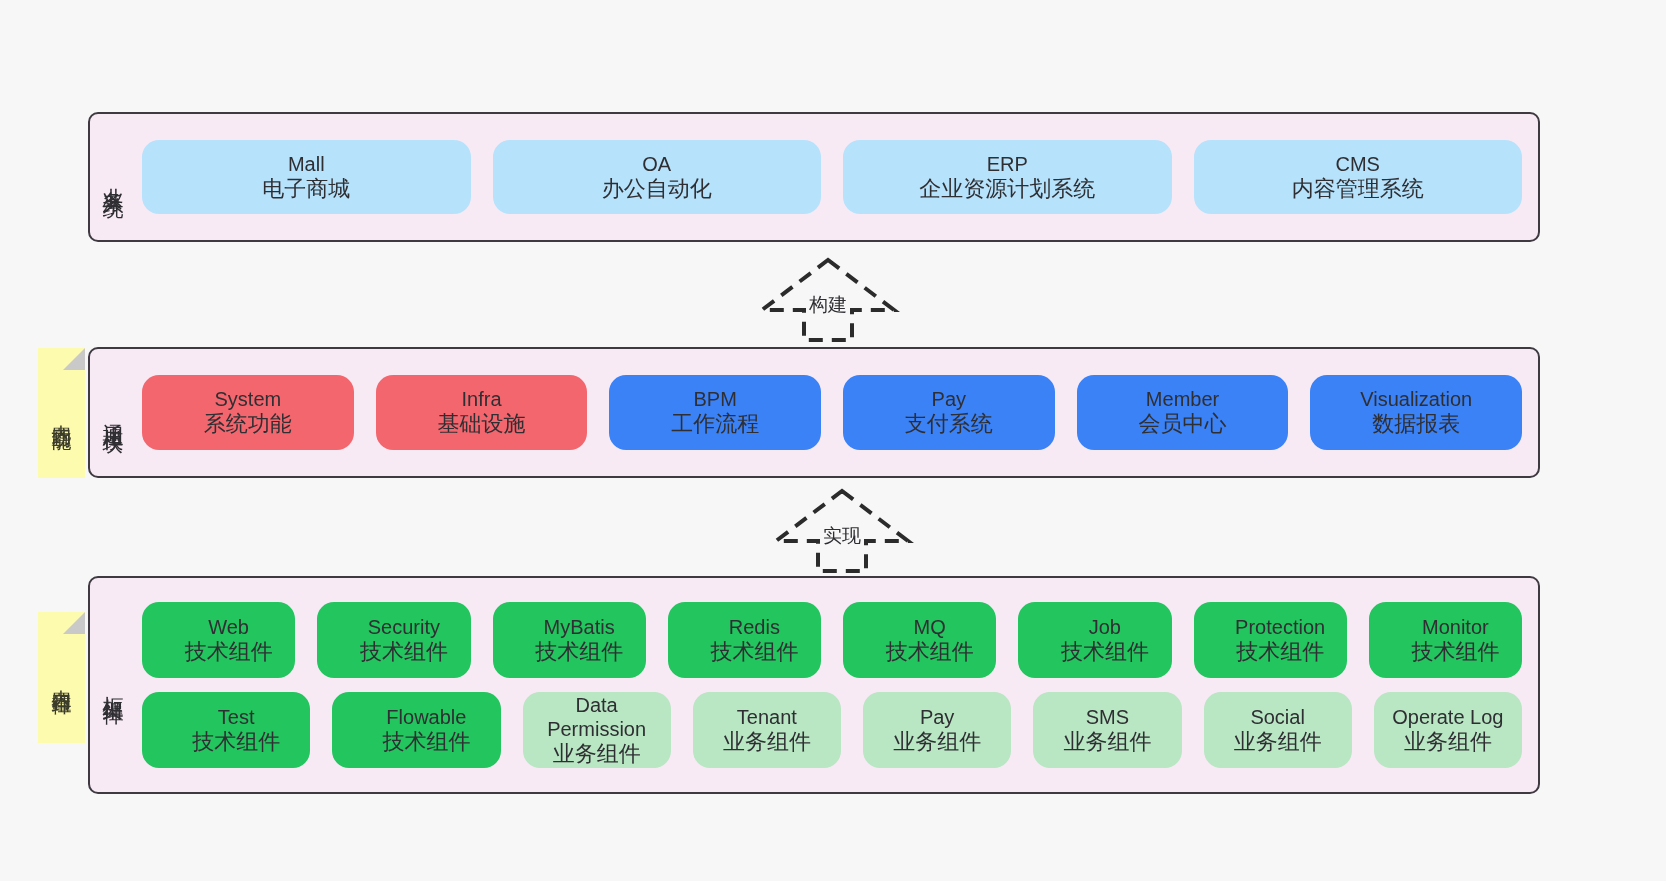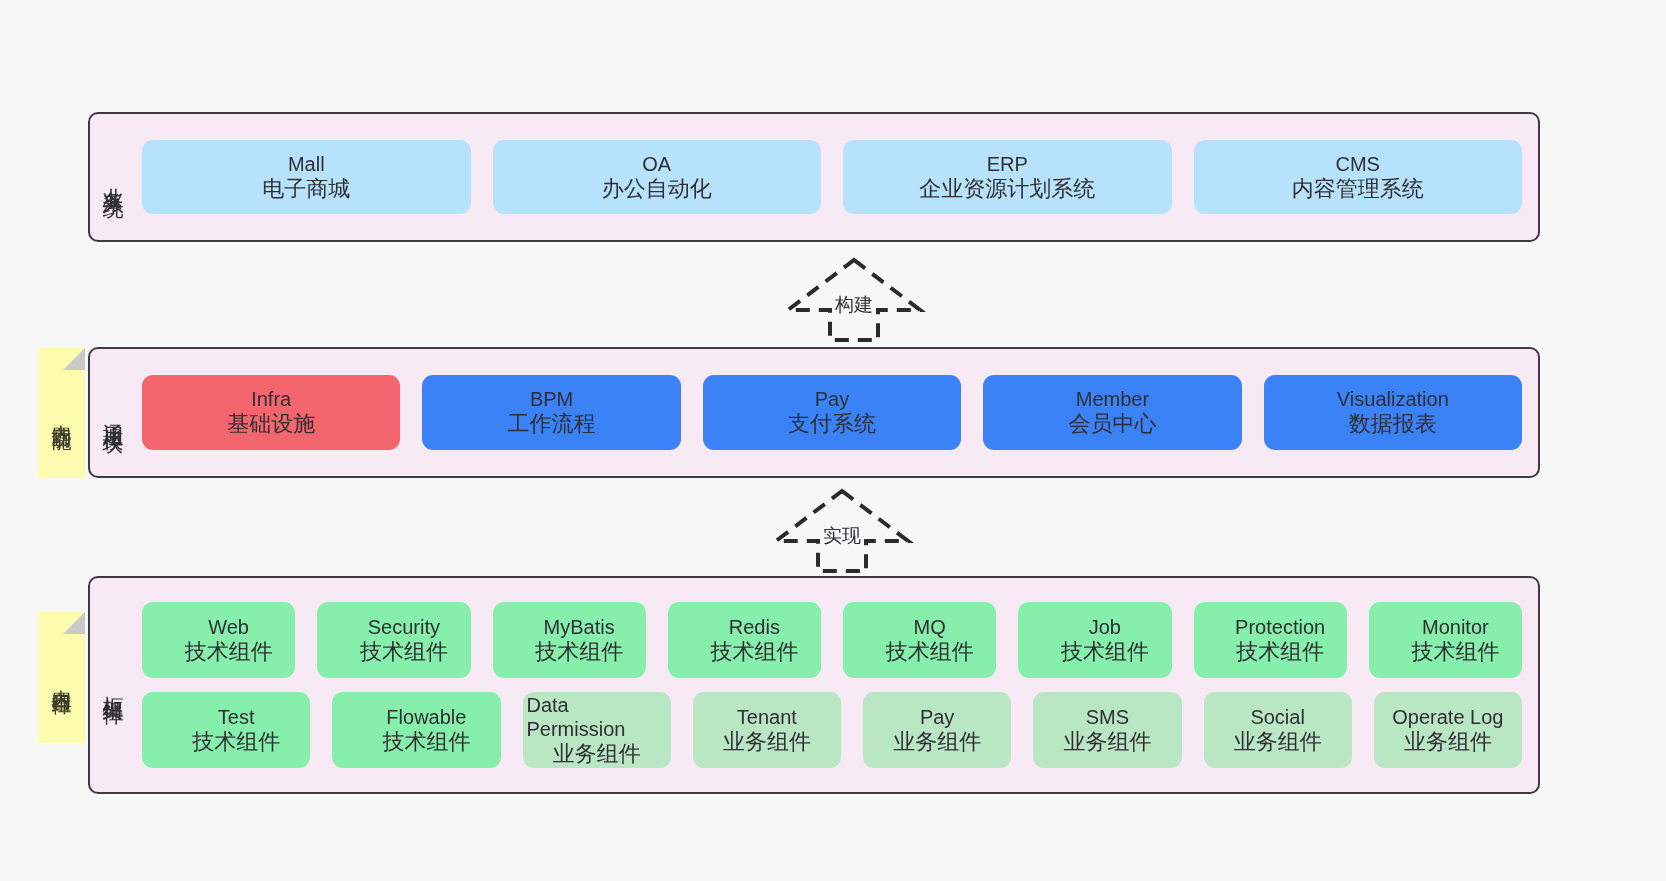--- a/index.html
+++ b/index.html
@@ -48,38 +48,38 @@
     gap: 14px;
     padding: 14px 16px 14px 6px;
   }
   .row {
     display: flex;
     gap: 22px;
     justify-content: space-between;
   }
   .cell {
     flex: 1 1 0;
-    border-radius: 11px;
+    border-radius: 17px;
     display: flex;
     flex-direction: column;
     align-items: center;
     justify-content: center;
-    text-align: left;
+    text-align: center;
     color: #2f2f33;
     line-height: 1.2;
     padding: 6px 4px;
   }
   .cell .en { font-size: 20px; }
   .cell .cn { font-size: 22px; }
 
   
   .c-blue        { background: #b6e2fb; }
   .c-red         { background: #f4666e; }
   .c-pink        { background: #3b82f6; }
-  .c-green       { background: #86efac; padding-left: 24px; }
+  .c-green       { background: #22c55e; padding-left: 24px; }
   .c-lightgreen  { background: #b9e6c3; }
 
   
   #layer-business { left: 88px;  top: 112px; width: 1452px; height: 130px; }
   #layer-business .row { height: 74px; }
   #layer-modules  { left: 88px;  top: 347px; width: 1452px; height: 131px; }
   #layer-modules  .row { height: 75px; }
   #layer-framework{ left: 88px;  top: 576px; width: 1452px; height: 218px; }
   #layer-framework .row { height: 76px; }
 
@@ -119,21 +119,21 @@
     left: 50%;
     transform: translateX(-50%);
     top: 36px;
     font-size: 19px;
     color: #2f2f33;
     background: #f7f7f7;
     padding: 0 3px;
     white-space: nowrap;
     user-select: none;
   }
-  #connector-build   { left: 784px; top: 256px; width: 140px; height: 86px; }
+  #connector-build   { left: 758px; top: 256px; width: 140px; height: 86px; }
   #connector-realize { left: 772px; top: 487px; width: 140px; height: 86px; }
 </style>
 </head>
 <body>
 
 <div id="canvas">
 
   <div class="layer" id="layer-business">
     <div class="layer-title">业务系统</div>
     <div class="layer-body">
@@ -167,20 +167,24 @@
 
   <div class="note" id="note-builtin-func">
     <span>内置功能</span>
   </div>
 
   <div class="layer" id="layer-modules">
     <div class="layer-title">通用模块</div>
     <div class="layer-body">
       <div class="row">
         <div class="cell c-red">
+          <span class="en">System</span>
+          <span class="cn">系统功能</span>
+        </div>
+        <div class="cell c-red">
           <span class="en">Infra</span>
           <span class="cn">基础设施</span>
         </div>
         <div class="cell c-pink">
           <span class="en">BPM</span>
           <span class="cn">工作流程</span>
         </div>
         <div class="cell c-pink">
           <span class="en">Pay</span>
           <span class="cn">支付系统</span>

